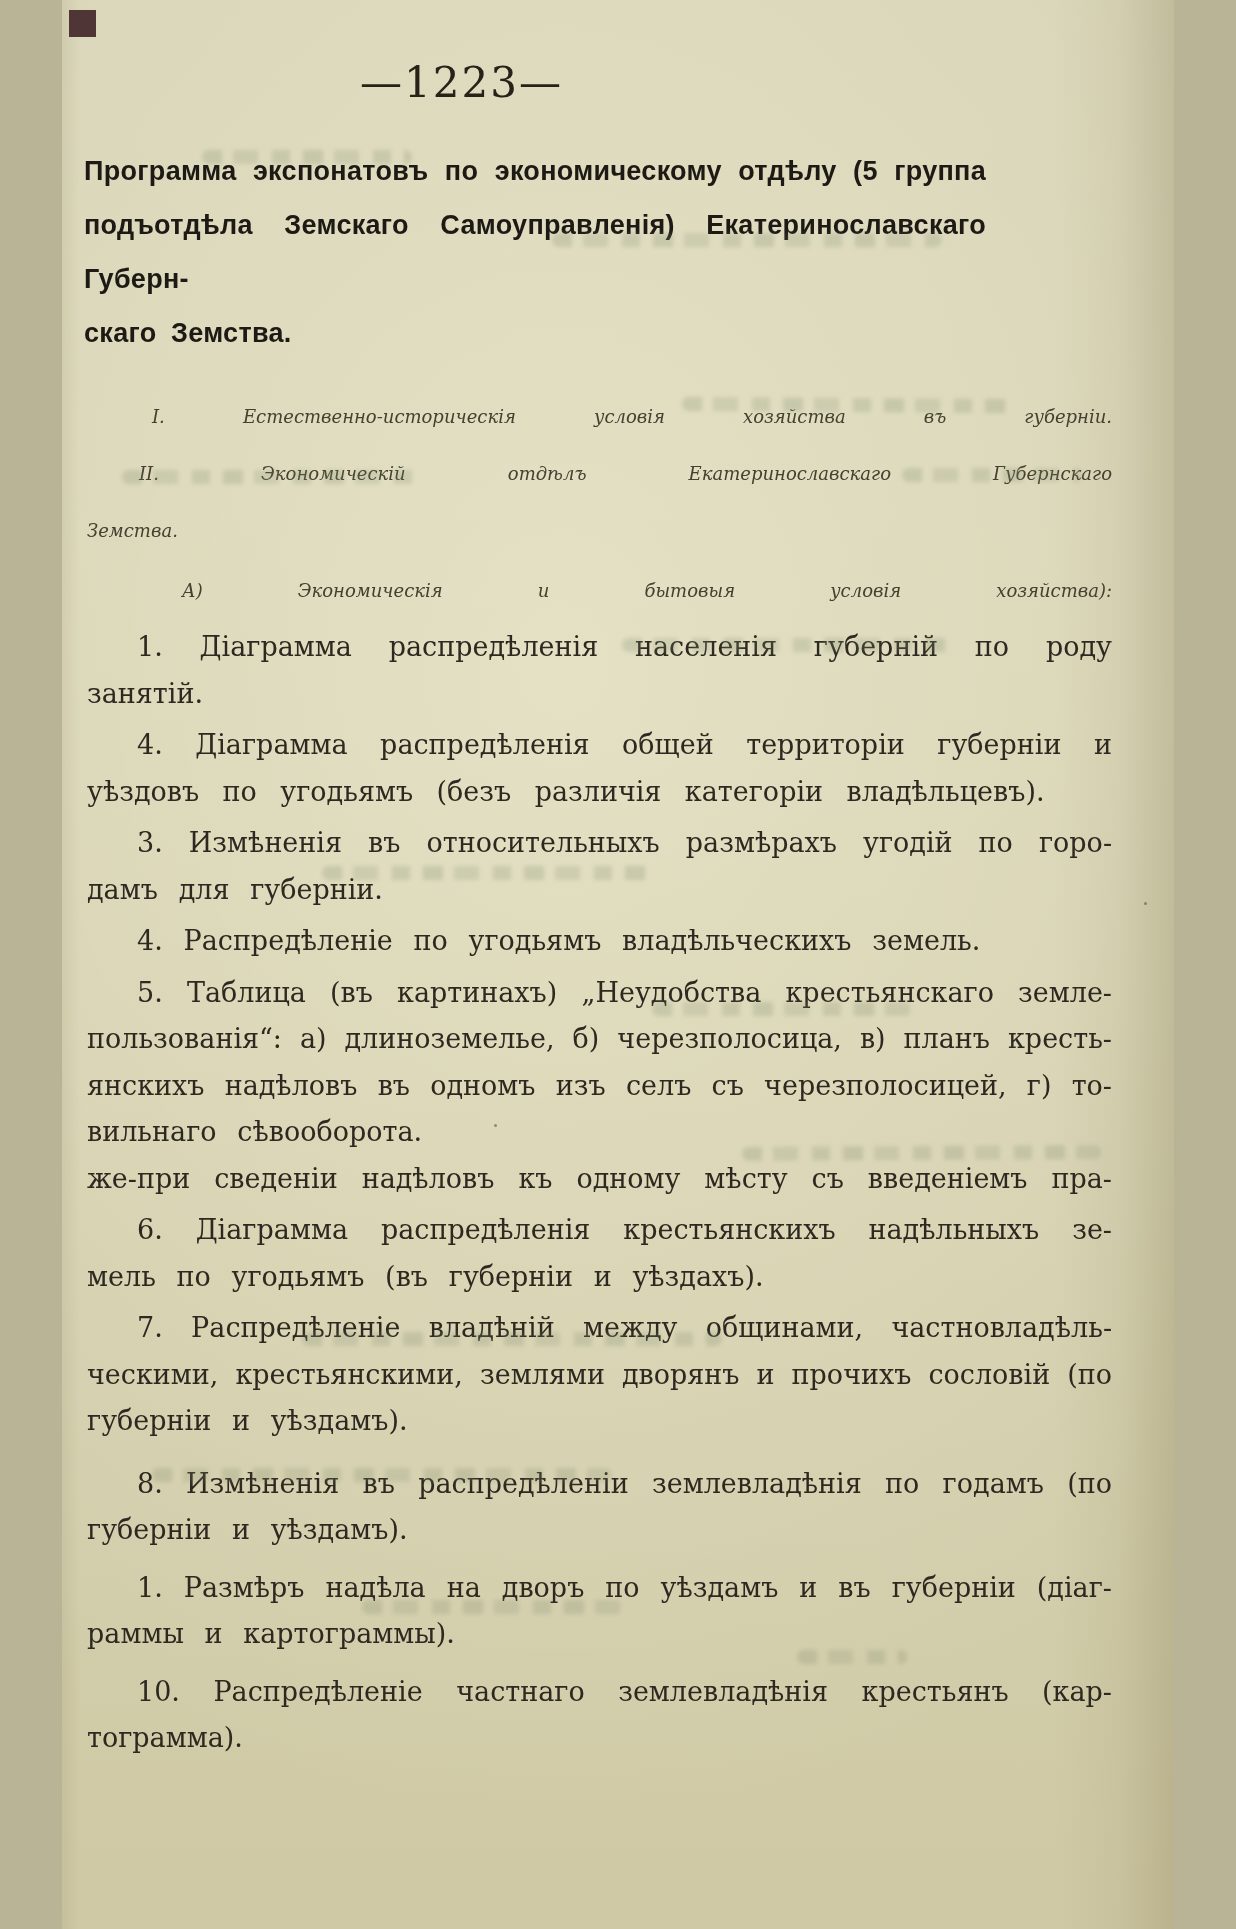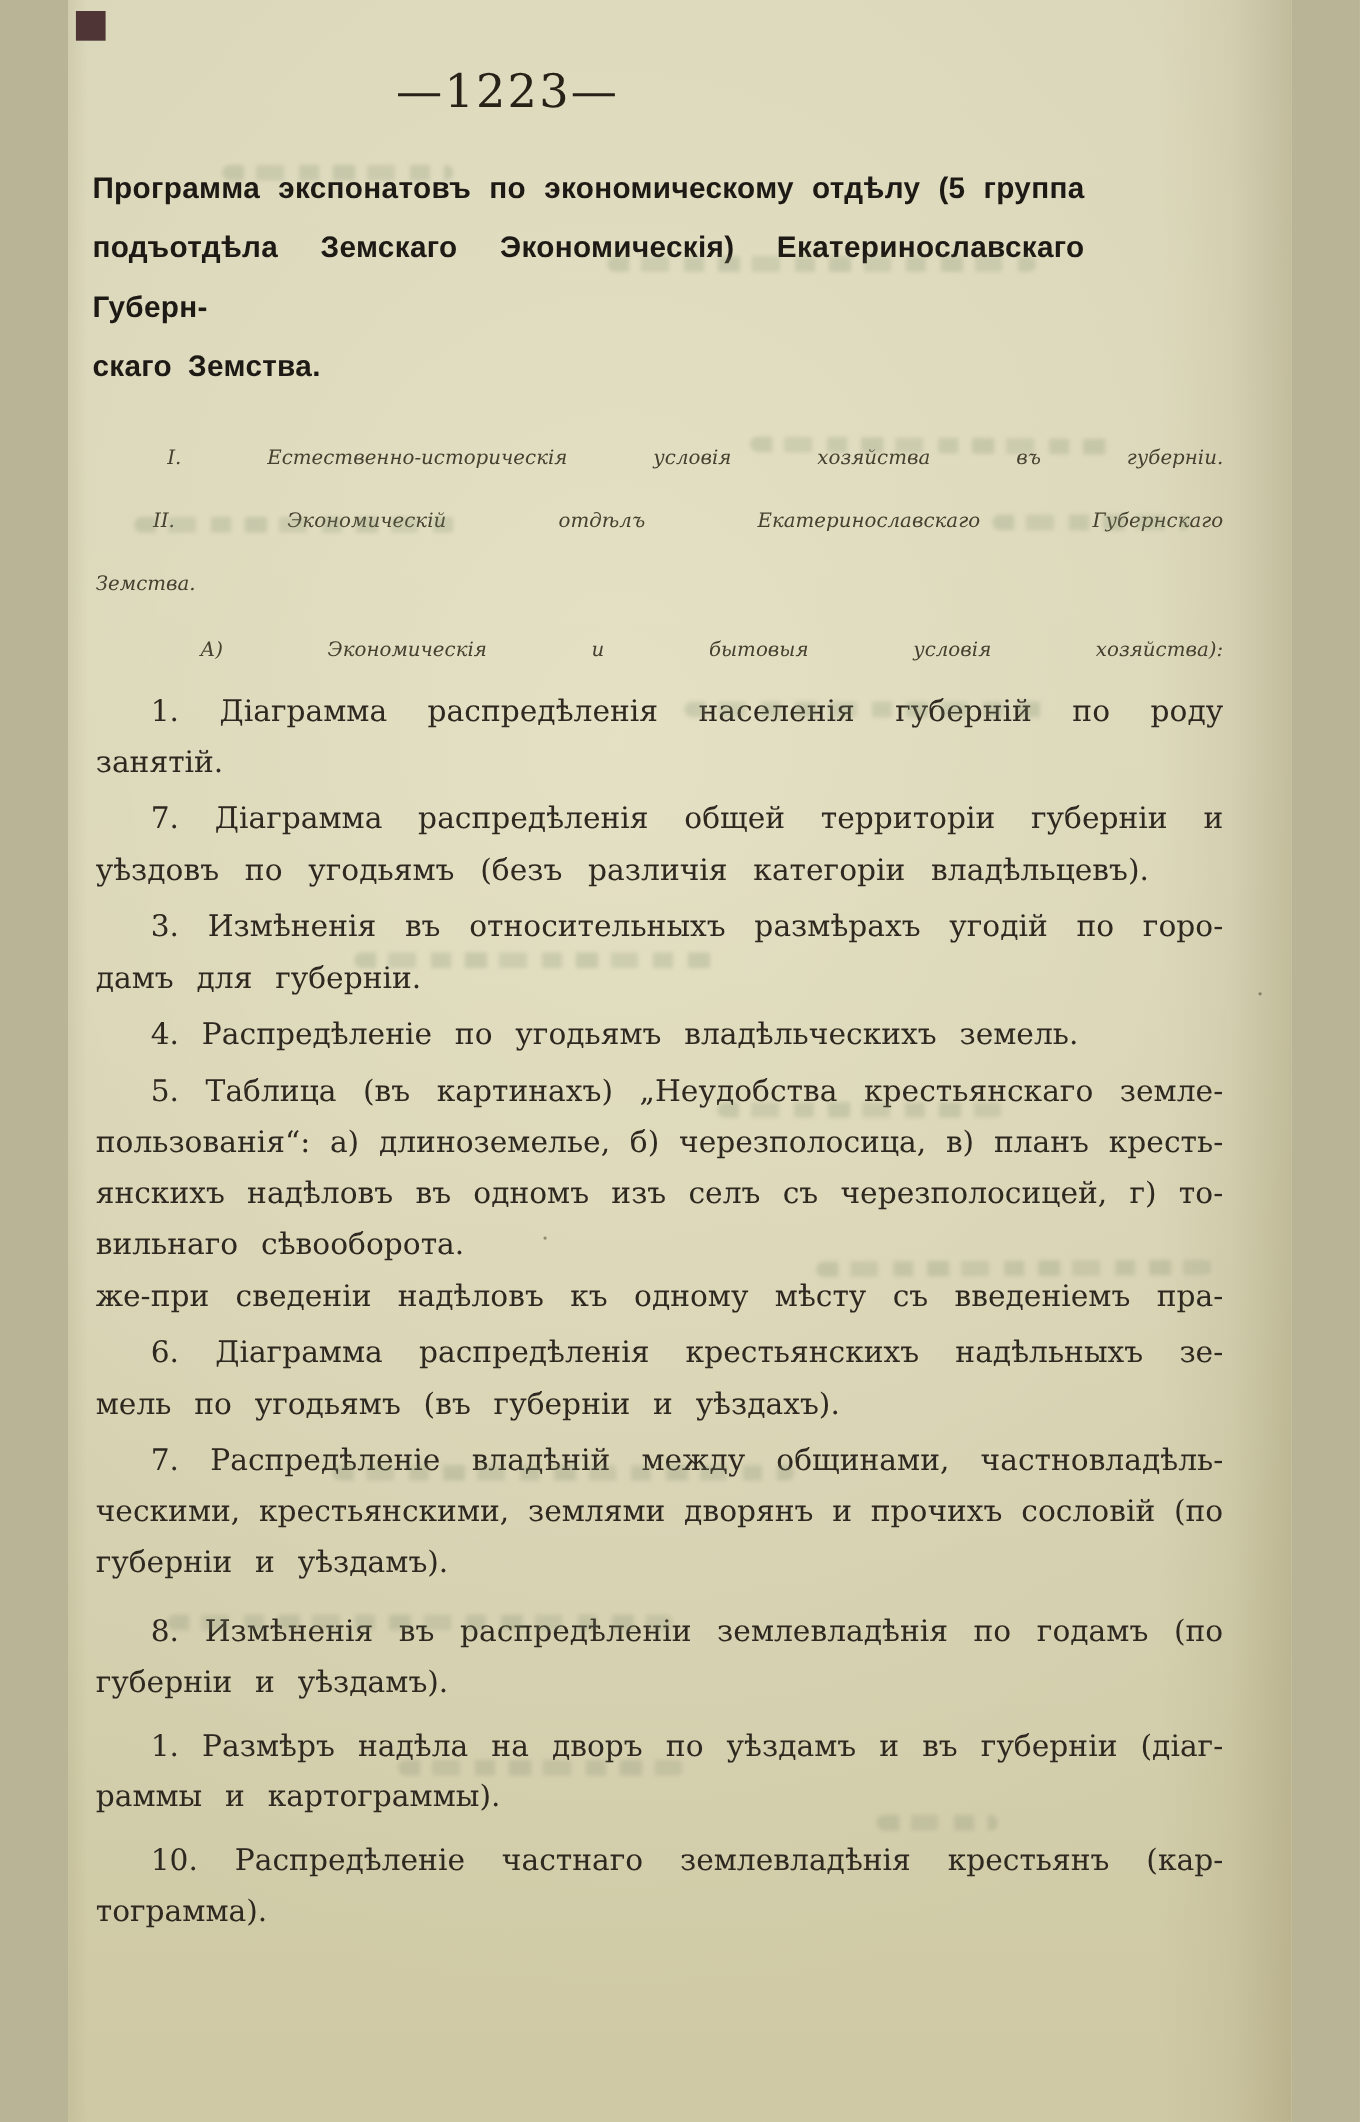--- a/index.html
+++ b/index.html
@@ -96,42 +96,42 @@
   <div class="ghost" style="left:735px;top:1650px;width:110px;"></div>
 
   <div class="speck" style="left:1082px;top:902px;"></div>
   <div class="speck" style="left:432px;top:1124px;"></div>
   <div class="speck" style="left:1118px;top:1238px;"></div>
 
   <div class="pagenum">—1223—</div>
 
   <div class="heading">
     <span class="ln just">Программа экспонатовъ по экономическому отдѣлу (5 группа</span>
-    <span class="ln just">подъотдѣла Земскаго Экономическія) Екатеринославскаго Губерн-</span>
+    <span class="ln just">подъотдѣла Земскаго Самоуправленія) Екатеринославскаго Губерн-</span>
     <span class="ln" style="text-align:left;word-spacing:0.25em;">скаго Земства.</span>
   </div>
 
   <div class="content">
 
     <div class="intro">
       <span class="ln ind-i just">I. Естественно-историческія условія хозяйства въ губерніи.</span>
       <span class="ln ind-ii just">II. Экономическій отдѣлъ Екатеринославскаго Губернскаго</span>
       <span class="ln">Земства.</span>
       <span class="ln ind-a just" style="margin-top:3px;">А) Экономическія и бытовыя условія хозяйства):</span>
     </div>
 
     <div class="items">
 
       <div class="item">
         <span class="ln first just">1. Діаграмма распредѣленія населенія губерній по роду</span>
         <span class="ln">занятій.</span>
       </div>
 
       <div class="item">
-        <span class="ln first just">7. Діаграмма распредѣленія общей территоріи губерніи и</span>
+        <span class="ln first just">4. Діаграмма распредѣленія общей территоріи губерніи и</span>
         <span class="ln" style="word-spacing:0.55em;">уѣздовъ по угодьямъ (безъ различія категоріи владѣльцевъ).</span>
       </div>
 
       <div class="item">
         <span class="ln first just">3. Измѣненія въ относительныхъ размѣрахъ угодій по горо-</span>
         <span class="ln">дамъ для губерніи.</span>
       </div>
 
       <div class="item">
         <span class="ln first">4. Распредѣленіе по угодьямъ владѣльческихъ земель.</span>

